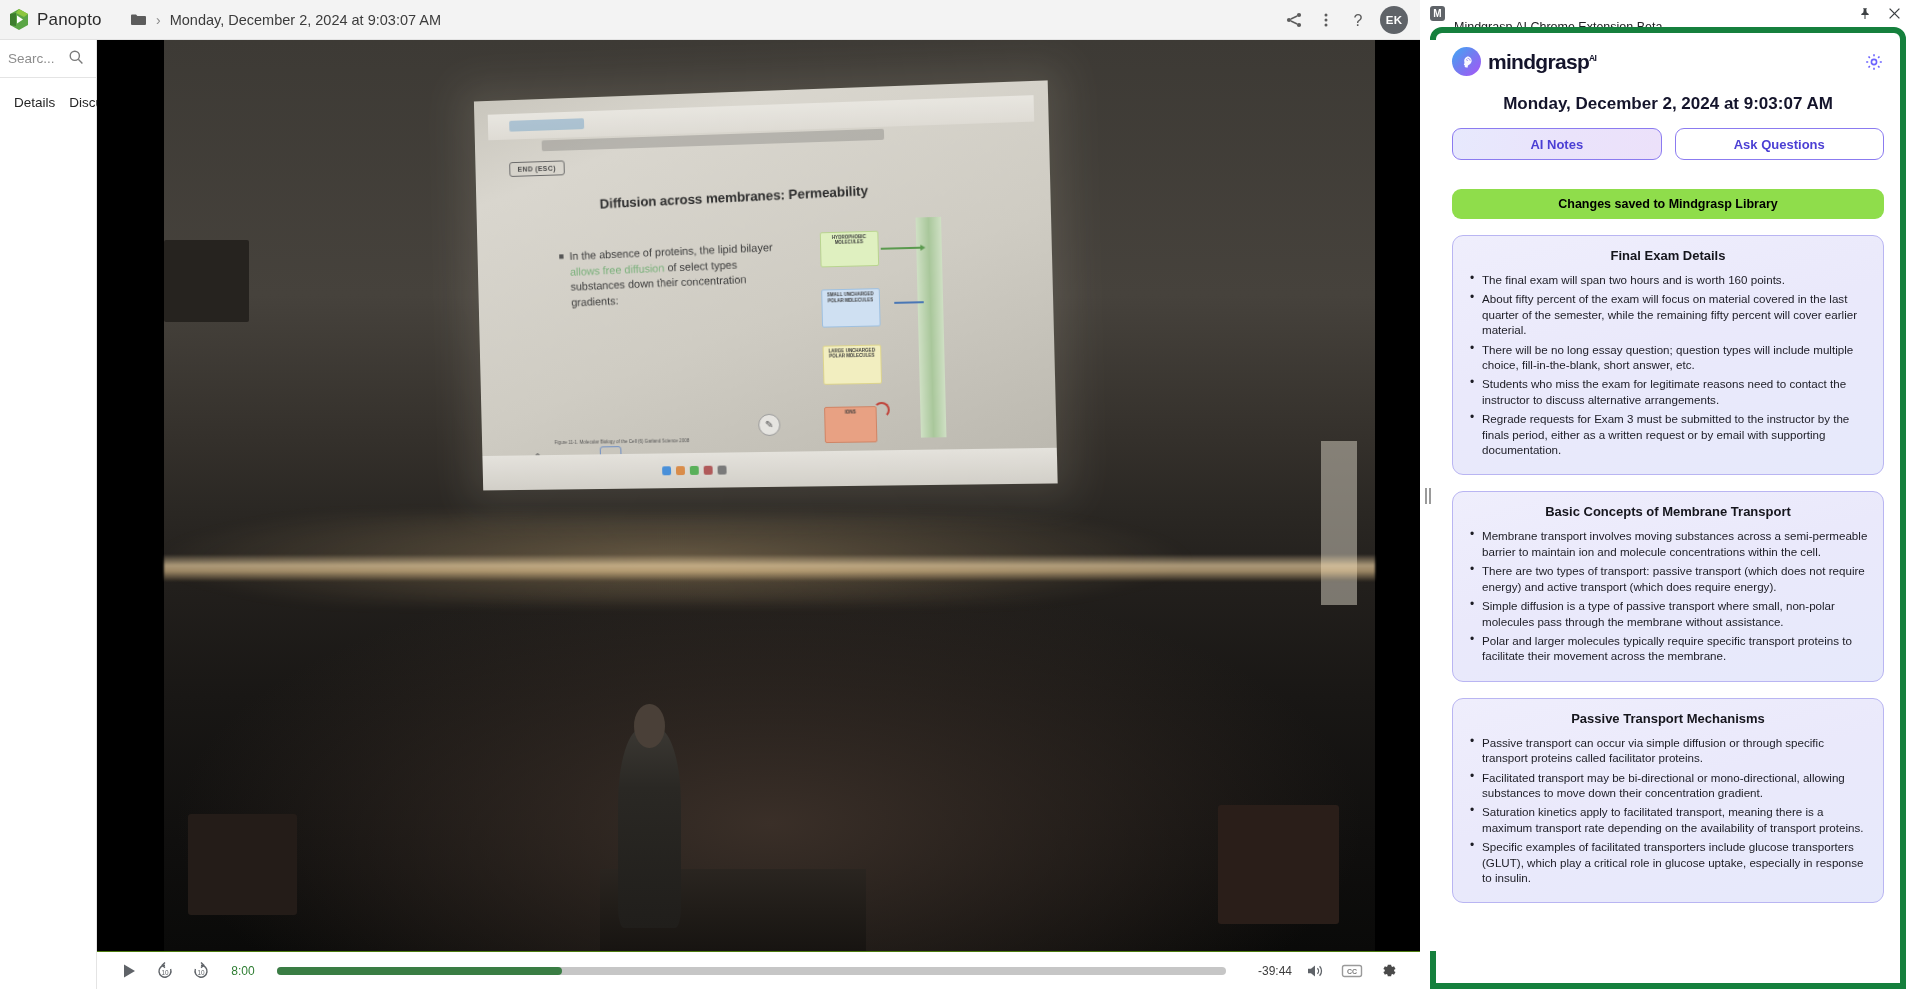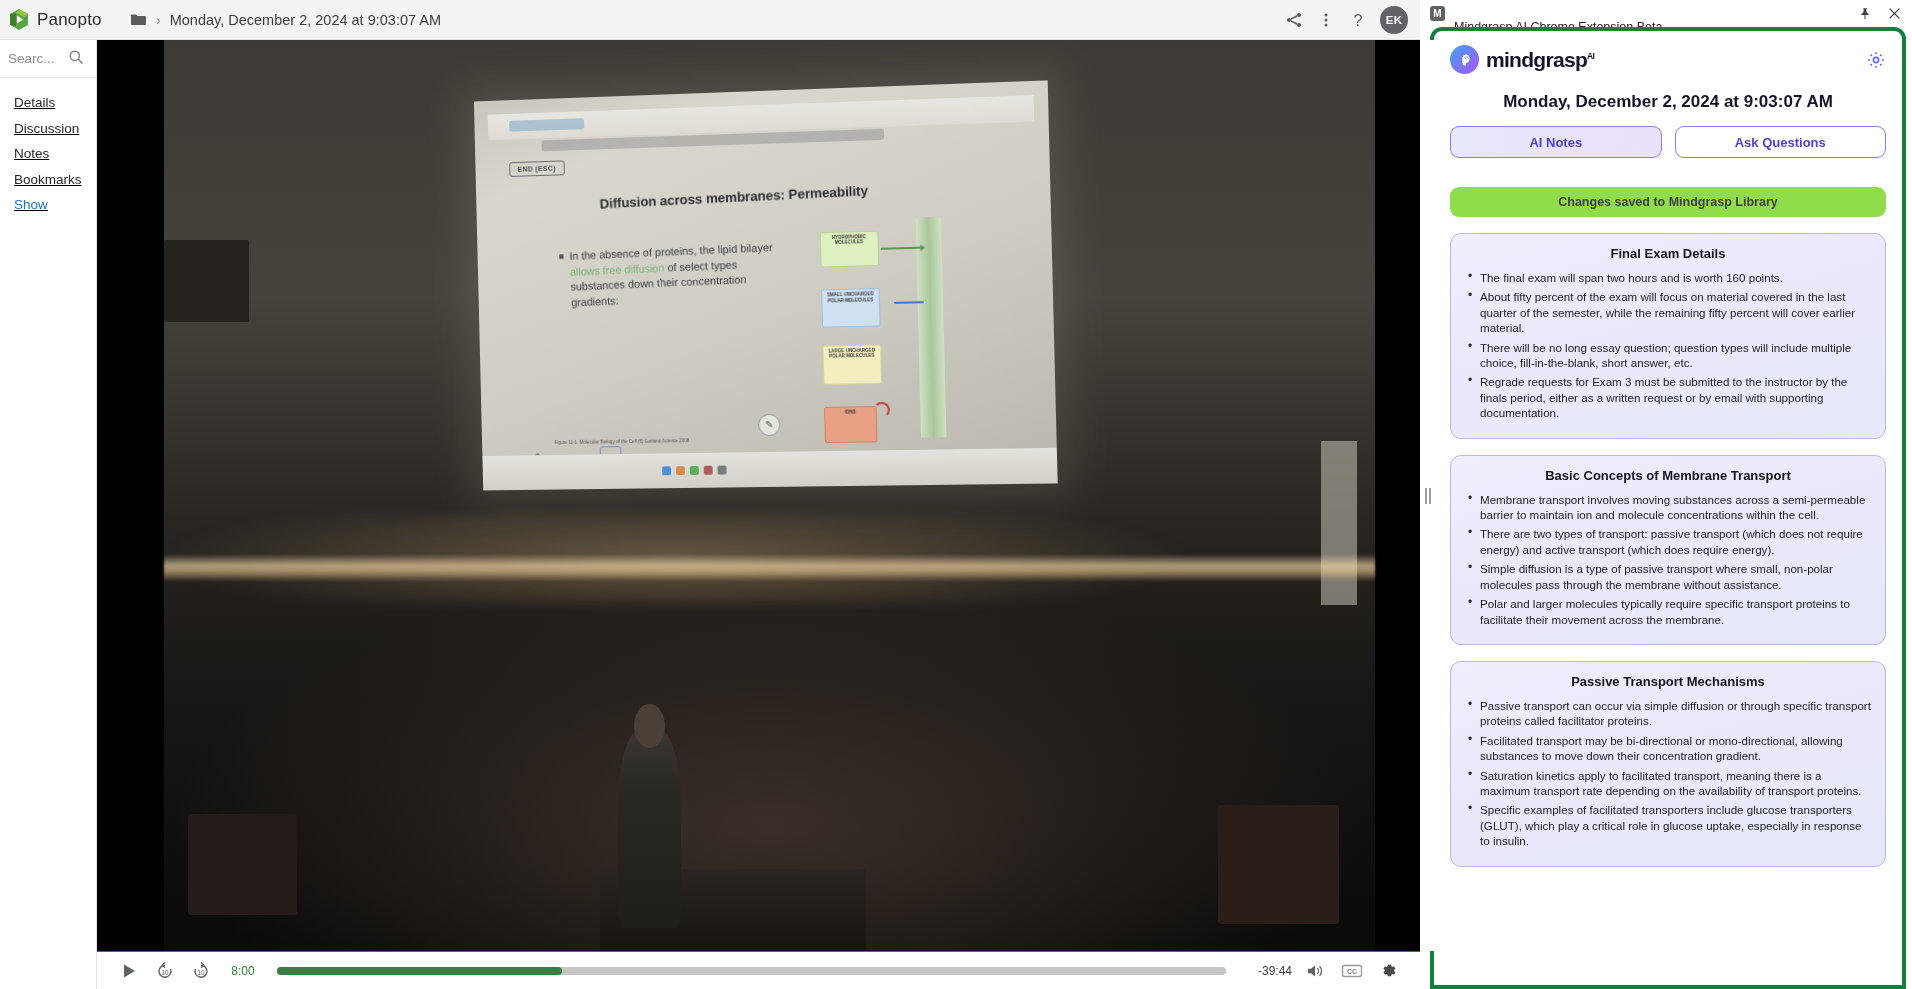--- a/index.html
+++ b/index.html
@@ -42,21 +42,21 @@
   .sidebar { width: 97px; background: #fff; border-right: 1px solid #e4e4e4; flex: 0 0 97px; padding-top: 0; }
   .search-row {
     height: 38px; display: flex; align-items: center; gap: 4px; padding: 0 8px;
     border-bottom: 1px solid #e4e4e4;
   }
   .search-input {
     border: none; outline: none; font-size: 13.5px; color: #c2410c; width: 56px;
     font-family: "Liberation Sans", sans-serif; background: transparent;
   }
   .search-input::placeholder { color: #8d8d8d; }
-  .nav { padding-top: 12px; display: flex; flex-direction: column; text-decoration: underline; }
+  .nav { padding-top: 12px; display: flex; flex-direction: row; }
   .nav-item {
     font-size: 13.5px; color: #252525; padding: 3px 0 3px 14px; cursor: pointer; line-height: 1.45;
   }
   .nav-item.link { color: #1a73c8; }
 
   
   .video-wrap { flex: 1; position: relative; background: #000; min-width: 0; display: flex; flex-direction: column; }
   .video-stage { flex: 1; position: relative; overflow: hidden; background: #000; }
   .video-scene {
     position: absolute; left: 67px; right: 45px; top: 0; bottom: 0;
@@ -193,21 +193,21 @@
     background: #fff; flex: 0 0 27px;
   }
   .ext-favicon {
     width: 15px; height: 15px; border-radius: 3px; background: #5f6368; color: #fff;
     font-size: 10px; font-weight: 700; display: flex; align-items: center; justify-content: center;
   }
   .ext-title { font-size: 12.5px; color: #202124; flex: 1; margin-top: 27px; }
   .ext-tb-btn { width: 20px; height: 20px; display: flex; align-items: center; justify-content: center; color: #3c4043; cursor: pointer; }
 
   .ext-card {
-    flex: 1; margin: 0 6px 0 10px; border: 4px solid #15803d; border-radius: 12px 12px 0 0;
+    flex: 1; margin: 0 6px 0 10px; border: 6px solid #15803d; border-radius: 12px 12px 0 0;
     display: flex; flex-direction: column; min-height: 0; overflow: hidden; background: #fff;
   }
   .ext-logo-row { display: flex; align-items: center; padding: 14px 16px 8px 16px; }
   .logo-badge {
     width: 29px; height: 29px; border-radius: 50%; flex: 0 0 29px;
     background: linear-gradient(135deg, #3fa9f5 0%, #6f7ff0 45%, #a855f7 100%);
     display: flex; align-items: center; justify-content: center; margin-right: 7px;
   }
   .logo-word { font-size: 21px; font-weight: 700; color: #14142b; letter-spacing: -.7px; }
   .logo-sup { font-size: 8.5px; vertical-align: super; font-weight: 700; color: #14142b; }
@@ -218,21 +218,21 @@
     font-size: 17px; font-weight: 700; color: #14142b; text-align: center; margin: 10px 0 14px;
   }
   .tabs { display: flex; gap: 13px; margin-bottom: 29px; }
   .tab {
     flex: 1; height: 32px; border-radius: 9px; font-size: 13px; font-weight: 700;
     display: flex; align-items: center; justify-content: center; cursor: pointer;
     border: 1px solid #8b7bf0; color: #4b3fd4; background: #fff;
   }
   .tab.active { background: linear-gradient(100deg, #e7e9fd 0%, #eae3fb 55%, #ece1fa 100%); }
   .saved-banner {
-    height: 30px; border-radius: 9px; background: #8fdd4b; color: #404040;
+    height: 30px; border-radius: 9px; background: #8fdd4b; color: #000000;
     font-size: 12.5px; font-weight: 700; display: flex; align-items: center; justify-content: center;
     margin-bottom: 16px; cursor: pointer;
   }
   .note-card {
     border: 1px solid #b9b5f2; border-radius: 11px; padding: 12px 14px 13px;
     background: linear-gradient(165deg, #efeefc 0%, #eae9fb 45%, #e6e9fb 100%);
     margin-bottom: 16px;
   }
   .note-title { font-size: 13px; font-weight: 700; color: #15151c; text-align: center; margin-bottom: 9px; }
   .note-list { list-style: none; }
@@ -462,20 +462,21 @@
         </div>
 
         <div class="saved-banner">Changes saved to Mindgrasp Library</div>
 
         <div class="note-card">
           <div class="note-title">Final Exam Details</div>
           <ul class="note-list">
             <li>The final exam will span two hours and is worth 160 points.</li>
             <li>About fifty percent of the exam will focus on material covered in the last quarter of the semester, while the remaining fifty percent will cover earlier material.</li>
             <li>There will be no long essay question; question types will include multiple choice, fill-in-the-blank, short answer, etc.</li>
+            <li>Students who miss the exam for legitimate reasons need to contact the instructor to discuss alternative arrangements.</li>
             <li>Regrade requests for Exam 3 must be submitted to the instructor by the finals period, either as a written request or by email with supporting documentation.</li>
           </ul>
         </div>
 
         <div class="note-card">
           <div class="note-title">Basic Concepts of Membrane Transport</div>
           <ul class="note-list">
             <li>Membrane transport involves moving substances across a semi-permeable barrier to maintain ion and molecule concentrations within the cell.</li>
             <li>There are two types of transport: passive transport (which does not require energy) and active transport (which does require energy).</li>
             <li>Simple diffusion is a type of passive transport where small, non-polar molecules pass through the membrane without assistance.</li>

